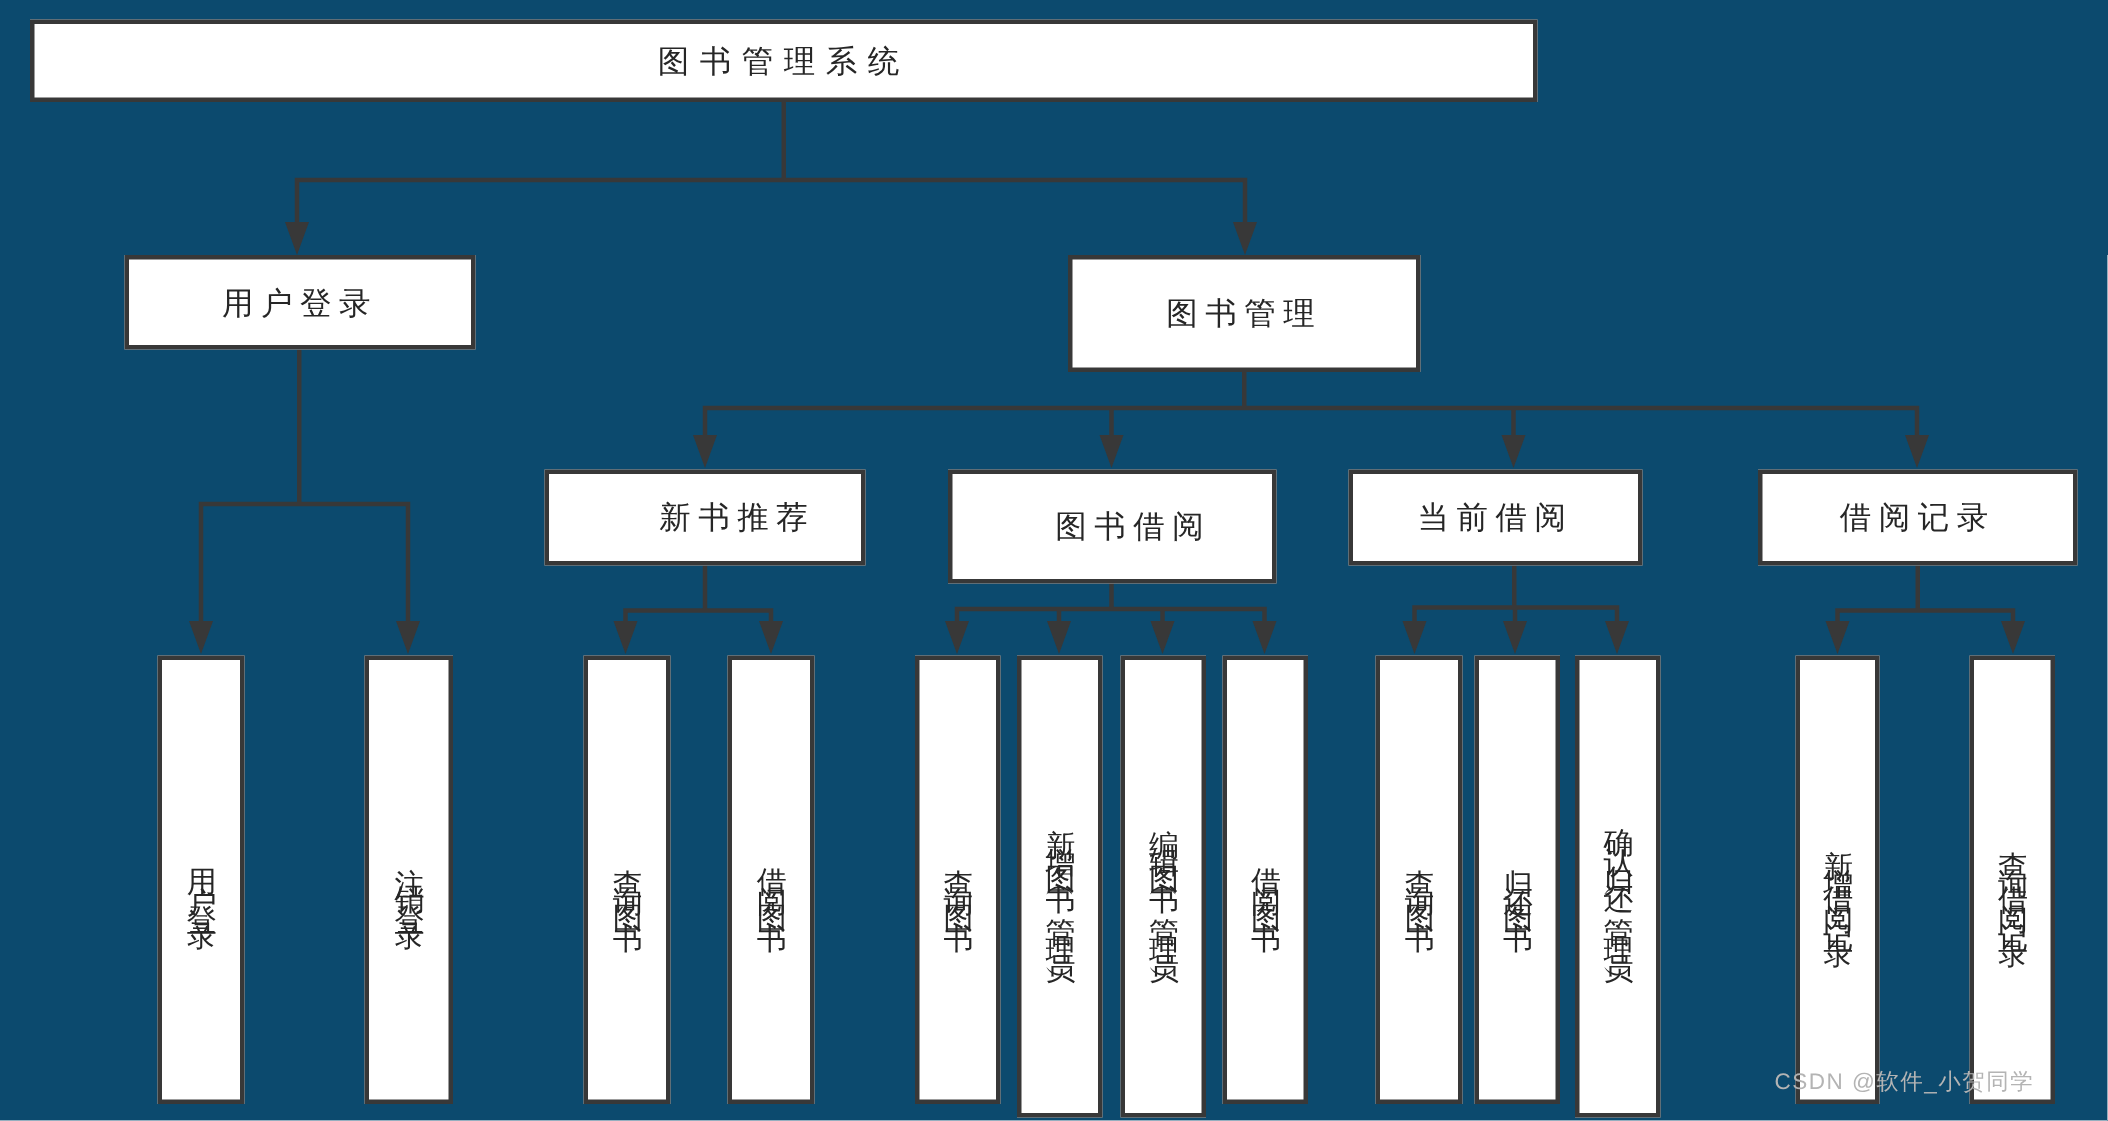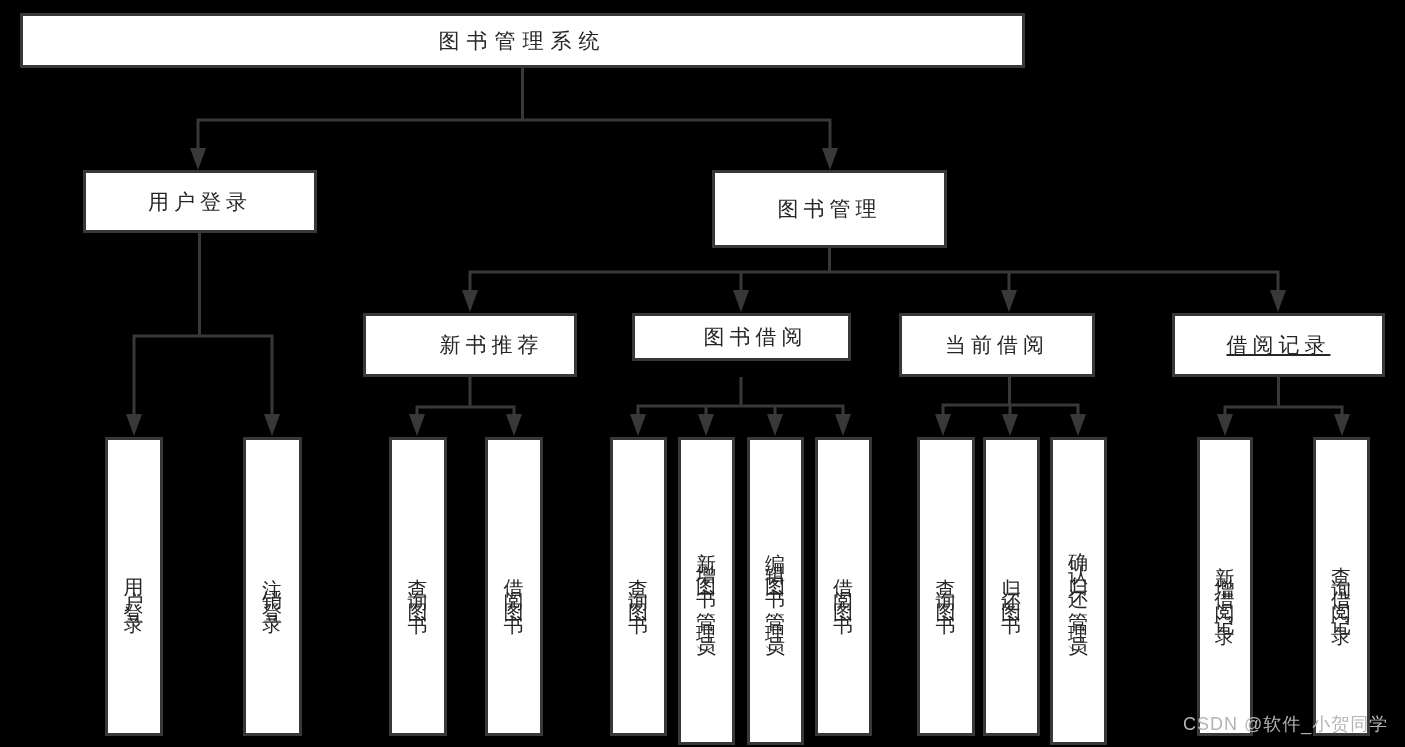--- a/index.html
+++ b/index.html
@@ -4,21 +4,21 @@
 <style>
   html, body {
     margin: 0;
     padding: 0;
     background: #ffffff;
   }
   .canvas {
     position: relative;
     width: 1405px;
     height: 747px;
-    background: #000000;
+    background: #0c4a6e;
     font-family: "Liberation Sans", sans-serif;
     overflow: hidden;
   }
   .wires {
     position: absolute;
     left: 0;
     top: 0;
     z-index: 1;
   }
   .box {
@@ -44,21 +44,21 @@
     font-size: 20px;
     letter-spacing: 12px;
     line-height: 1;
     white-space: normal;
     padding: 4px 0;
   }
   .watermark {
     position: absolute;
     left: 1183px;
     top: 712px;
-    font-size: 18px;
+    font-size: 15px;
     letter-spacing: 1px;
     color: #b4b4b4;
     z-index: 5;
   }
 </style>
 </head>
 <body>
 
 <div class="canvas">
 
@@ -97,23 +97,23 @@
     <polygon points="1225,436 1217,414 1233,414" fill="#383838" stroke="none"></polygon>
     <polygon points="1342,436 1334,414 1350,414" fill="#383838" stroke="none"></polygon>
   </svg>
 
   <div class="box root" style="left:20px; top:13px; width:1005px; height:55px;">图书管理系统</div>
 
   <div class="box" style="left:83px; top:170px; width:234px; height:63px;">用户登录</div>
   <div class="box" style="left:712px; top:170px; width:235px; height:78px;">图书管理</div>
 
   <div class="box" style="left:363px; top:313px; width:214px; height:64px;padding-left:43px;">新书推荐</div>
-  <div class="box" style="left:632px; top:313px; width:219px; height:48px;padding-left:28px;">图书借阅</div>
+  <div class="box" style="left:632px; top:313px; width:219px; height:76px;padding-left:28px;">图书借阅</div>
   <div class="box" style="left:899px; top:313px; width:196px; height:64px;">当前借阅</div>
-  <div class="box" style="left:1172px; top:313px; width:213px; height:64px;text-decoration:underline;">借阅记录</div>
+  <div class="box" style="left:1172px; top:313px; width:213px; height:64px;">借阅记录</div>
 
   <div class="box leaf" style="left:105px; top:437px; width:58px; height:299px;">用户登录</div>
   <div class="box leaf" style="left:243px; top:437px; width:59px; height:299px;">注销登录</div>
 
   <div class="box leaf" style="left:389px; top:437px; width:58px; height:299px;">查询图书</div>
   <div class="box leaf" style="left:485px; top:437px; width:58px; height:299px;">借阅图书</div>
 
   <div class="box leaf" style="left:610px; top:437px; width:57px; height:299px;">查询图书</div>
   <div class="box leaf" style="left:678px; top:437px; width:57px; height:308px;">新增图书（管理员）</div>
   <div class="box leaf" style="left:747px; top:437px; width:57px; height:308px;">编辑图书（管理员）</div>

